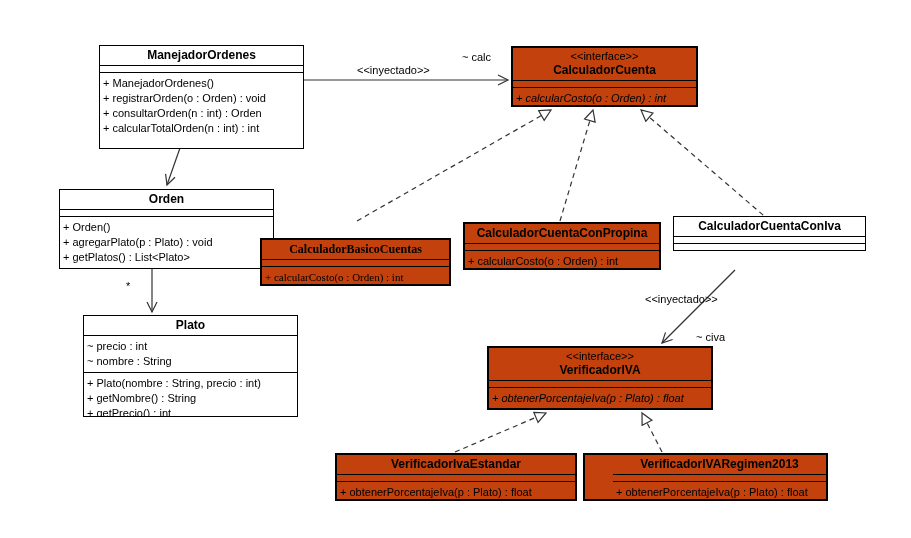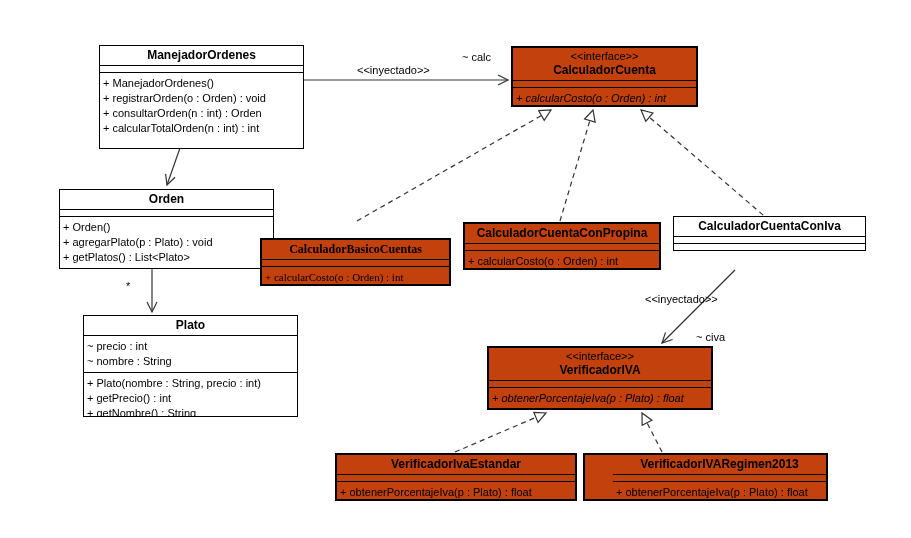--- a/index.html
+++ b/index.html
@@ -102,22 +102,22 @@
   </div>
 
   <div class="uml-box" id="box-plato" style="left:43px; top:315px; width:215px; height:102px;margin-left:40px;">
     <div class="uml-title">Plato</div>
     <div class="uml-attrs">
       <div class="a-line">~ precio : int</div>
       <div class="a-line">~ nombre : String</div>
     </div>
     <div class="uml-methods">
       <div class="m-line">+ Plato(nombre : String, precio : int)</div>
+      <div class="m-line">+ getNombre() : String</div>
       <div class="m-line">+ getPrecio() : int</div>
-      <div class="m-line">+ getNombre() : String</div>
     </div>
   </div>
 
   <div class="uml-box blue" id="box-basico" style="left:260px; top:238px; width:191px; height:48px;font-family:Liberation Serif, serif;">
     <div class="uml-title">CalculadorBasicoCuentas</div>
     <div class="attrs-empty"></div>
     <div class="uml-methods">
       <div class="m-line">+ calcularCosto(o : Orden) : int</div>
     </div>
   </div>

